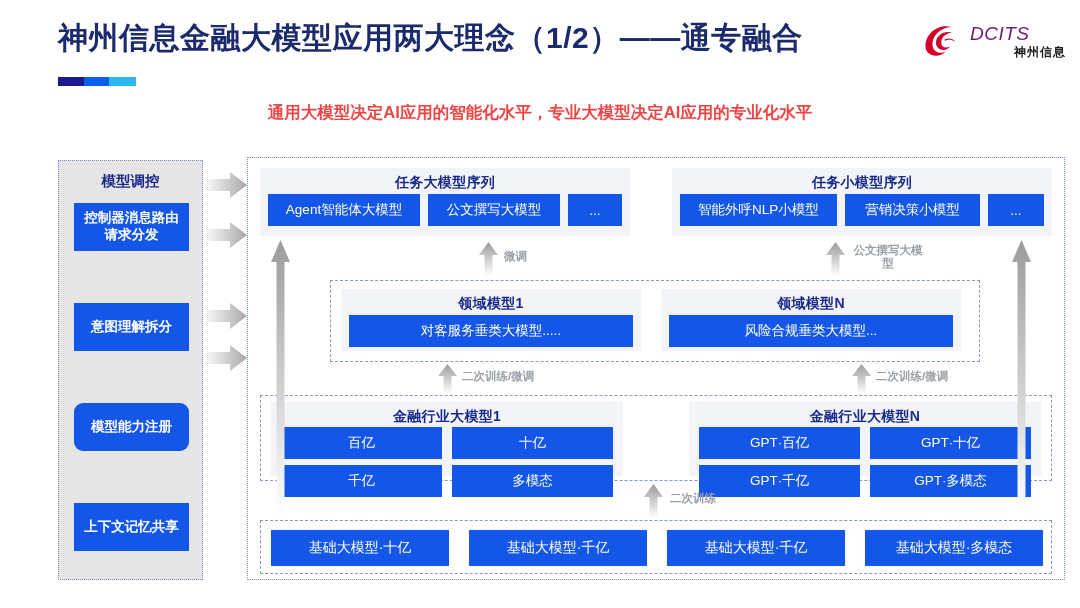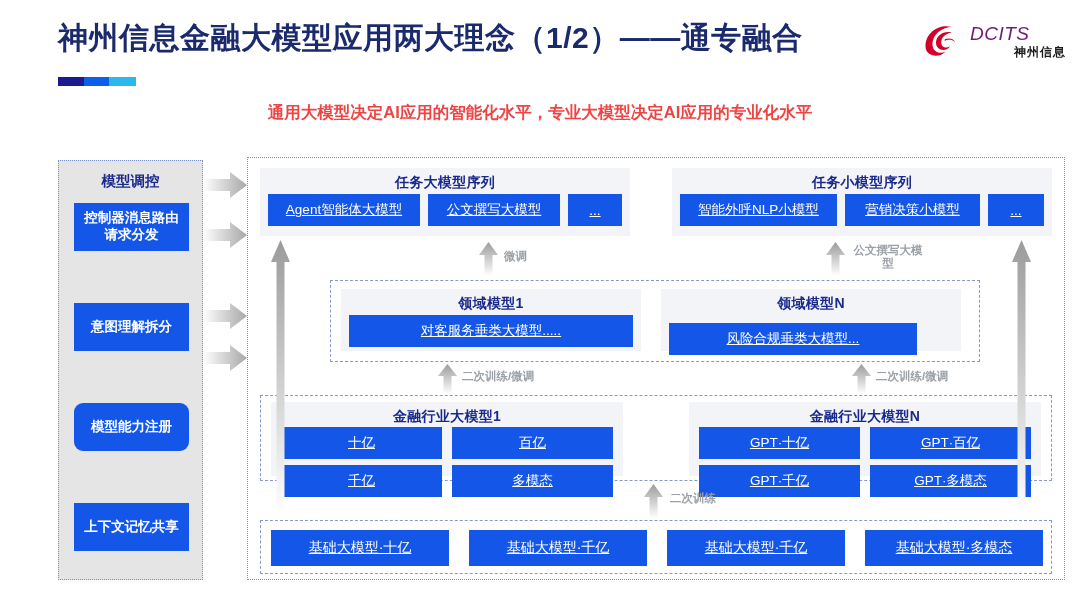--- a/index.html
+++ b/index.html
@@ -68,21 +68,21 @@
 
   
   .panel{position:absolute;background:#f2f4f7;box-sizing:border-box;}
   .panel-title{
     text-align:center;font-size:14px;font-weight:bold;color:#1a2a8c;
     padding-top:6px;letter-spacing:.3px;
   }
   .chip{
     background:#1457e8;color:#fff;font-size:13.5px;
     display:flex;align-items:center;justify-content:center;text-align:center;
-    box-sizing:border-box;padding:16px 3px;white-space:nowrap;text-decoration:underline;
+    box-sizing:border-box;padding:16px 3px;white-space:nowrap;
   }
 
   
   .task-row{position:absolute;left:8px;right:8px;top:26px;height:32px;display:flex;gap:8px;}
   .task-row .chip{height:100%;}
 
   
   .dashed-frame{position:absolute;border:1px dashed #8899c9;box-sizing:border-box;}
 
   
@@ -203,39 +203,39 @@
       </div>
     </div>
 
     <div class="dashed-frame" style="left:82px;top:122px;width:650px;height:82px;">
       <div class="panel" style="left:10px;top:8px;width:300px;height:62px;">
         <div class="panel-title">领域模型1</div>
         <div class="chip" style="position:absolute;left:8px;top:26px;width:284px;height:28px;">对客服务垂类大模型.....</div>
       </div>
       <div class="panel" style="left:330px;top:8px;width:300px;height:62px;">
         <div class="panel-title">领域模型N</div>
-        <div class="chip" style="position:absolute;left:8px;top:34px;width:248px;height:28px;">风险合规垂类大模型...</div>
+        <div class="chip" style="position:absolute;left:8px;top:26px;width:284px;height:28px;">风险合规垂类大模型...</div>
       </div>
     </div>
 
     <div class="dashed-frame" style="left:12px;top:237px;width:792px;height:86px;">
       <div class="panel" style="left:10px;top:6px;width:352px;height:74px;">
         <div class="panel-title">金融行业大模型1</div>
         <div class="grid2" style="left:10px;top:25px;width:332px;">
+          <div class="chip">百亿</div>
           <div class="chip">十亿</div>
-          <div class="chip">百亿</div>
           <div class="chip">千亿</div>
           <div class="chip">多模态</div>
         </div>
       </div>
       <div class="panel" style="left:428px;top:6px;width:352px;height:74px;">
         <div class="panel-title">金融行业大模型N</div>
         <div class="grid2" style="left:10px;top:25px;width:332px;">
+          <div class="chip">GPT·百亿</div>
           <div class="chip">GPT·十亿</div>
-          <div class="chip">GPT·百亿</div>
           <div class="chip">GPT·千亿</div>
           <div class="chip">GPT·多模态</div>
         </div>
       </div>
     </div>
 
     <div class="dashed-frame" style="left:12px;top:362px;width:792px;height:54px;">
       <div class="base-row" style="left:10px;top:9px;width:772px;">
         <div class="chip">基础大模型·十亿</div>
         <div class="chip">基础大模型·千亿</div>

